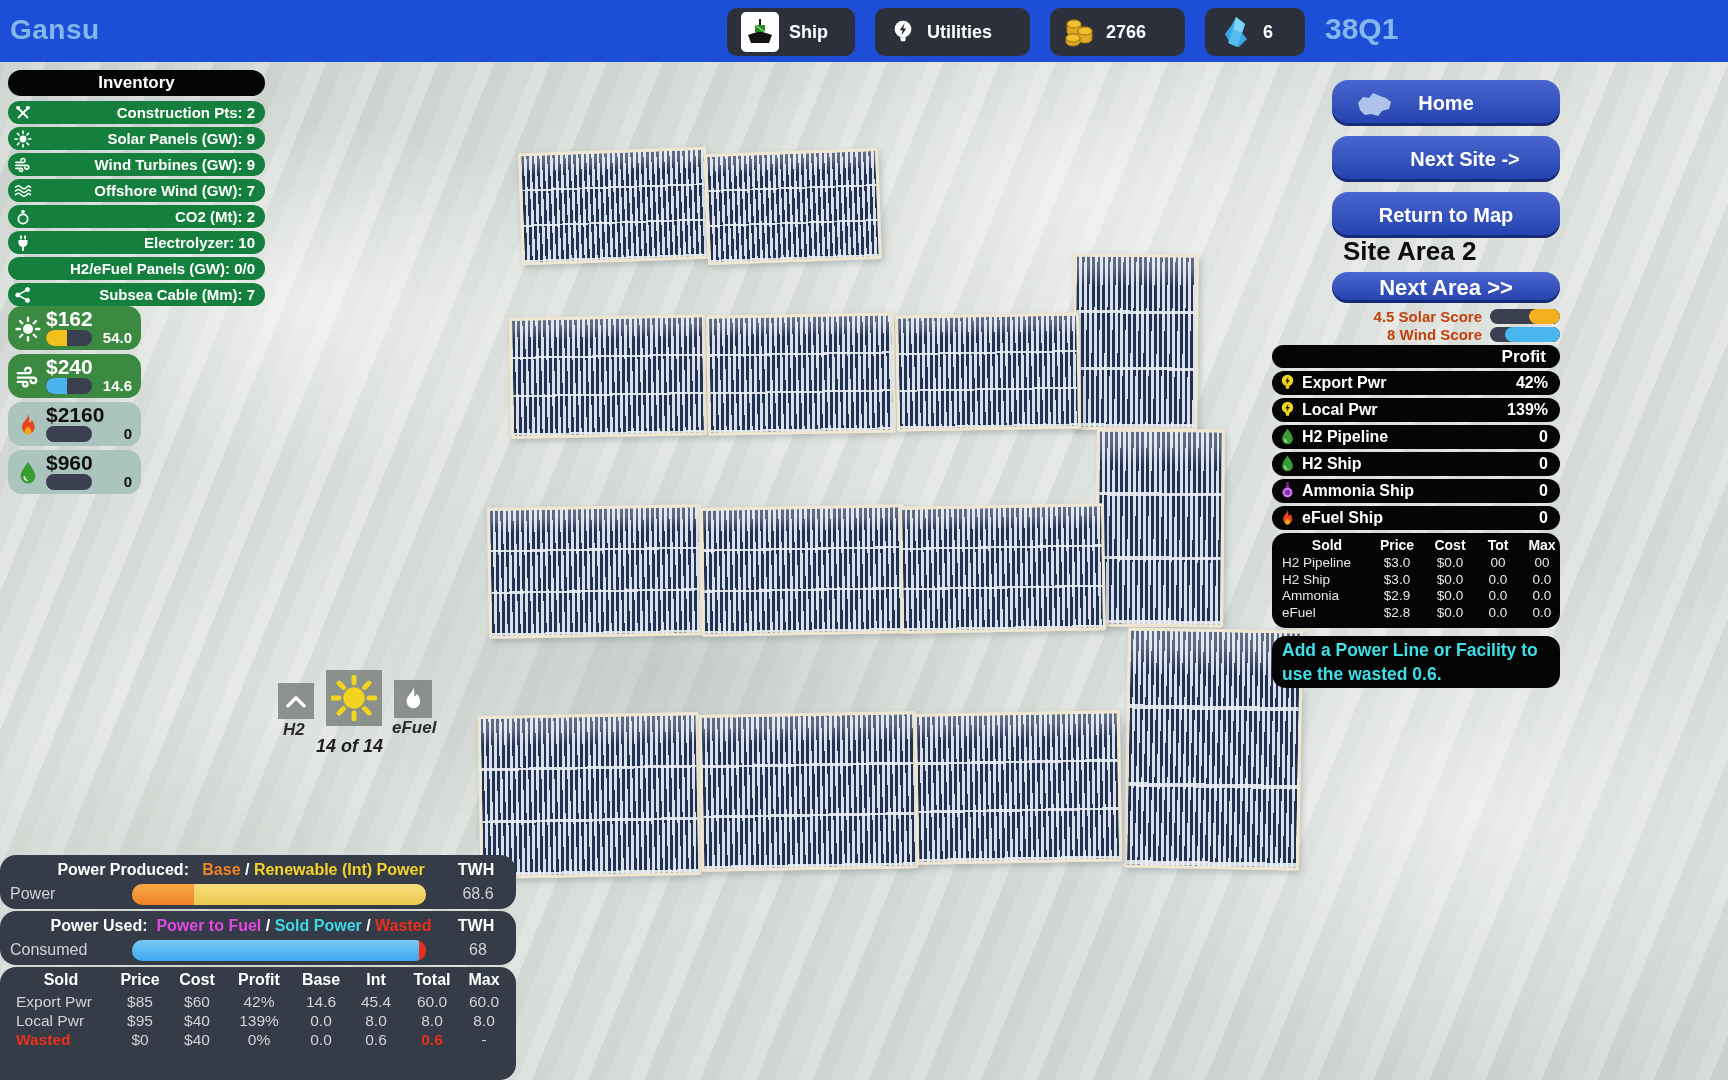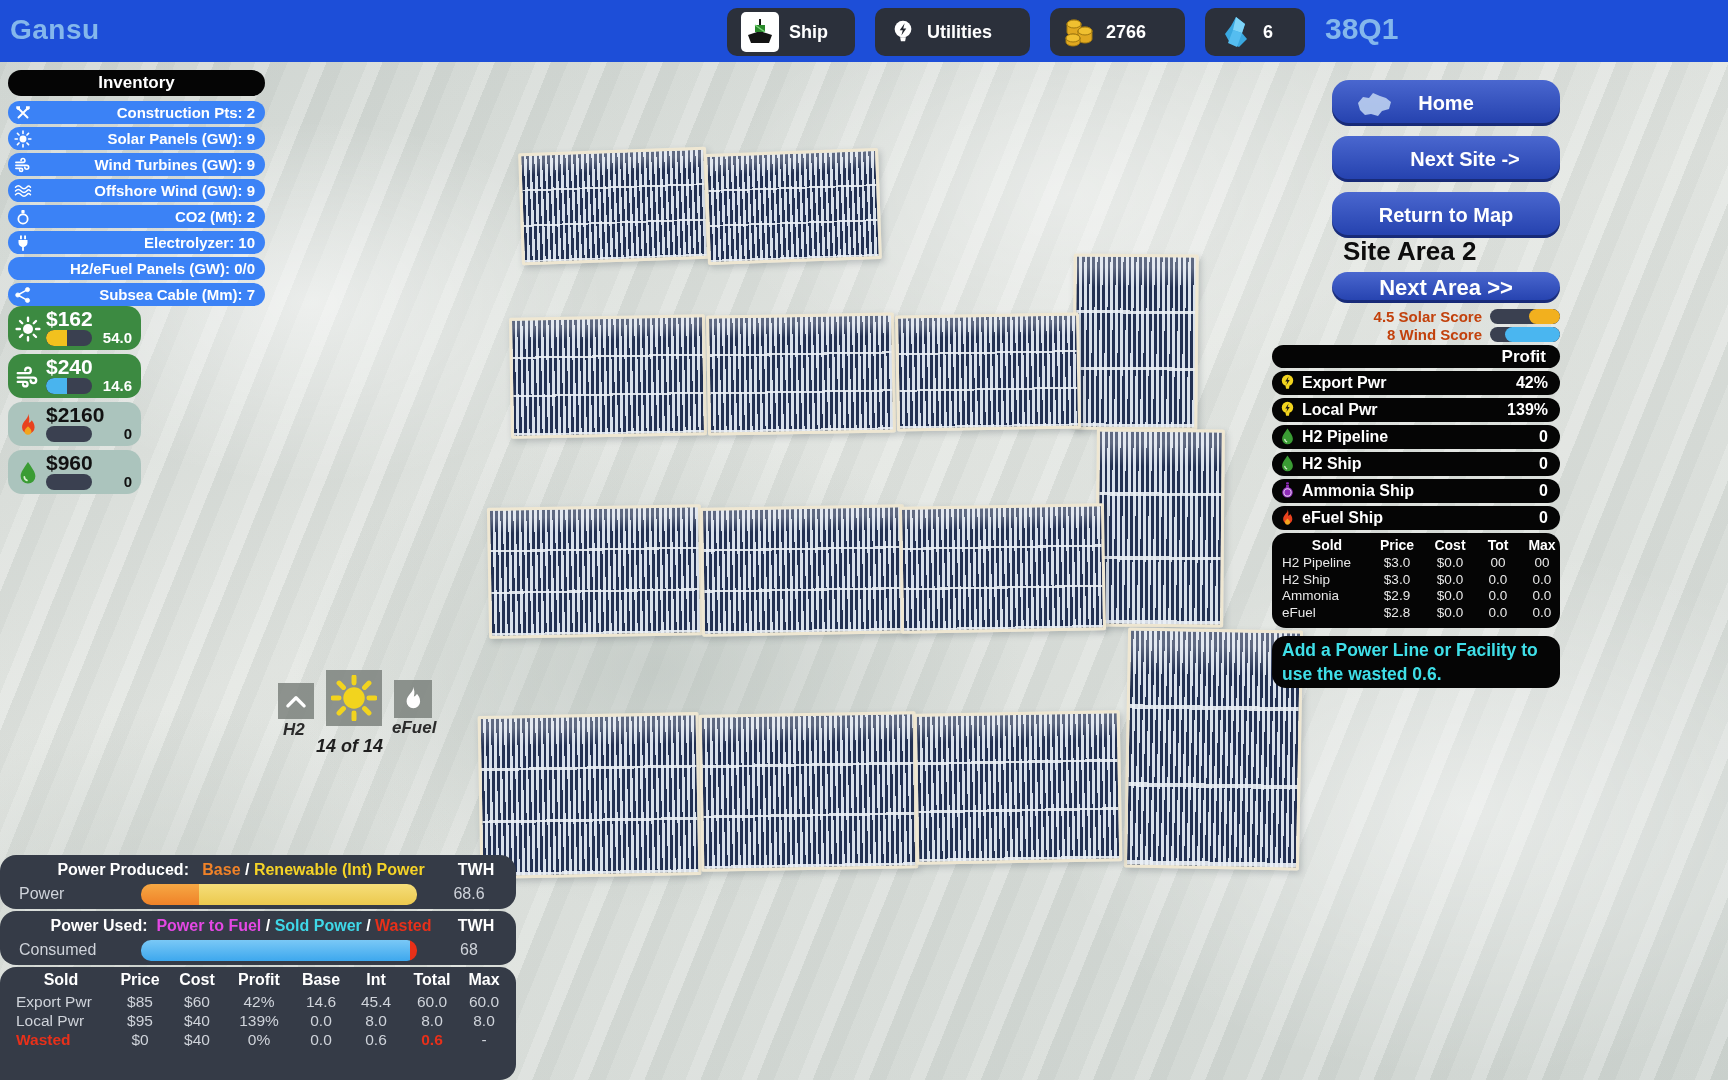--- a/index.html
+++ b/index.html
@@ -35,21 +35,21 @@
   .tb-ship { left:727px; width:128px; }
   .tb-util { left:875px; width:155px; }
   .tb-coin { left:1050px; width:135px;padding-left:12px; }
   .tb-crys { left:1205px; width:100px; }
   .ship-box { width:38px; height:40px; background:#fff; border-radius:5px; display:flex; align-items:center; justify-content:center; }
   .tb-ico svg { display:block; }
 
   
   .inv-title { position:absolute; left:8px; top:70px; width:257px; height:26px; background:#050505; border-radius:13px; color:#fff; font-weight:bold; font-size:17px; display:flex; align-items:center; justify-content:center; }
   .inv-list { position:absolute; left:8px; top:101px; width:257px; display:flex; flex-direction:column; gap:3px; }
-  .inv-item { height:23px; background:#3b82f6; border-radius:12px; display:flex; align-items:center; color:#fff; font-weight:bold; font-size:15px; padding:0 10px 0 6px; }
+  .inv-item { height:23px; background:#15803d; border-radius:12px; display:flex; align-items:center; color:#fff; font-weight:bold; font-size:15px; padding:0 10px 0 6px; }
   .inv-item .ico { width:22px; height:18px; color:#fff; flex:0 0 22px; }
   .inv-item .ico svg { width:18px; height:18px; }
   .inv-item .lbl { flex:1; text-align:right; white-space:nowrap; }
 
   
   .badges { position:absolute; left:8px; top:306px; display:flex; flex-direction:column; gap:4px; }
   .badge { width:133px; height:44px; border-radius:14px; position:relative; padding:3px 24px 0 6px;text-align:center; }
   .badge.green { background:#3c8a41; color:#fff; }
   .badge.pale { background:#abc4bd; color:#111; }
   .badge .bico { position:absolute; left:7px; top:10px; width:26px; height:26px; }
@@ -64,21 +64,21 @@
   .tile-h2 { left:278px; top:683px; width:36px; height:36px; }
   .tile-sun { left:326px; top:670px; width:56px; height:56px; }
   .tile-ef { left:394px; top:680px; width:38px; height:38px; }
   .tile-lbl { position:absolute; font-style:italic; font-size:17px; color:#2b2b2b; font-weight:bold; }
   .lbl-h2 { left:283px; top:720px; }
   .lbl-ef { left:392px; top:718px; }
   .sun-count { position:absolute; left:316px; top:736px; font-size:18px; color:#1f1f1f; font-weight:bold; font-style:italic; }
 
   
   .blue-btn { position:absolute; left:1332px; width:228px; background:linear-gradient(#4a67cf,#2340ad); border-radius:16px; color:#fff; font-weight:bold; font-size:20px; display:flex; align-items:center; justify-content:center; box-shadow:inset 0 -3px 0 rgba(0,0,20,.35); }
-  .btn-home { top:80px; height:46px;border-radius:17px; }
+  .btn-home { top:80px; height:46px; }
   .btn-home .china { position:absolute; left:20px; top:9px; color:#bcd0f0; }
   .btn-next-site { top:136px; height:46px;padding-left:38px; }
   .btn-return { top:192px; height:46px; }
   .site-area { position:absolute; left:1343px; top:236px; font-size:26px; font-weight:bold; color:#0d0d0d; }
   .btn-next-area { top:272px; height:31px; font-size:22px; }
   .score-row { position:absolute; left:1330px; width:230px; height:17px; display:flex; align-items:center; justify-content:flex-end; gap:8px; font-size:15px; font-weight:bold; color:#c2410c; }
   .score-bar { width:70px; height:15px; border-radius:8px; background:#3a4050; position:relative; overflow:hidden; flex:0 0 70px; }
   .score-fill { position:absolute; right:0; top:0; bottom:0; border-radius:8px; }
 
   .profit-hdr { position:absolute; left:1272px; top:345px; width:288px; height:23px; background:#050505; border-radius:12px; color:#fff; font-weight:bold; font-size:17px; display:flex; align-items:center; justify-content:flex-end; padding-right:14px; }
@@ -100,21 +100,21 @@
   
   .pp-box { position:absolute; background:#353b47; border-radius:16px; left:0; }
   .pp1 { top:855px; width:516px; height:54px; }
   .pp2 { top:911px; width:516px; height:54px; }
   .pp3 { top:967px; width:516px; height:113px; border-radius:16px 16px 16px 0; }
   .pp-head { display:flex; align-items:center; height:26px; padding:3px 14px 0 32px; font-size:16px; font-weight:bold; color:#fff; white-space:nowrap; }
   .pp-head .grp { flex:1; text-align:center; }
   .pp-head .twh { width:52px; text-align:center; }
   .seg-orange { color:#f08228; } .seg-yellow { color:#f5d327; }
   .seg-mag { color:#e448e4; } .seg-cyan { color:#3fd8e8; } .seg-red { color:#e8301a; }
-  .pp-bar-row { display:flex; align-items:center; height:26px; padding:0 19px; gap:24px; }
+  .pp-bar-row { display:flex; align-items:center; height:26px; padding:0 10px; gap:24px; }
   .pp-bar-row .lbl { width:98px; color:#cfd3da; font-size:16px; }
   .bar-wrap { flex:1; height:21px; border-radius:10px; overflow:hidden; display:flex; }
   .bar-seg { height:100%; }
   .pp-bar-row .val { width:56px; text-align:center; color:#cfd3da; font-size:16px; }
 
   .pt-grid { display:grid; grid-template-columns:102px 56px 58px 66px 58px 52px 60px 44px; padding:4px 4px 0 10px; }
   .pt-grid .h { font-weight:bold; color:#fff; font-size:16px; text-align:center; padding-bottom:3px; }
   .pt-grid .c { color:#cfd3da; font-size:15.5px; text-align:center; line-height:19px; white-space:nowrap; }
   .pt-grid .c.first { text-align:left; padding-left:6px; }
   .pt-grid .red { color:#e8301a; font-weight:bold; }
@@ -248,21 +248,21 @@
       <div class="inv-item">
         <span class="ico"><svg viewBox="0 0 24 24" fill="none" stroke="currentColor" stroke-width="2.1" stroke-linecap="round">
             <path d="M2.5 8.5h9.5a2.6 2.6 0 1 0-2.6-2.6M2.5 12.5h14.5a2.6 2.6 0 1 1-2.6 2.6M2.5 16.5h7a2.1 2.1 0 1 1-2.1 2.1"></path>
           </svg></span>
         <span class="lbl">Wind Turbines (GW): 9</span>
       </div>
       <div class="inv-item">
         <span class="ico"><svg viewBox="0 0 24 24" fill="none" stroke="currentColor" stroke-width="2" stroke-linecap="round">
             <path d="M2 7c2.5-2.6 5-2.6 7.5 0s5 2.6 7.5 0 3.5-1.8 5 0M2 12c2.5-2.6 5-2.6 7.5 0s5 2.6 7.5 0 3.5-1.8 5 0M2 17c2.5-2.6 5-2.6 7.5 0s5 2.6 7.5 0 3.5-1.8 5 0"></path>
           </svg></span>
-        <span class="lbl">Offshore Wind (GW): 9</span>
+        <span class="lbl">Offshore Wind (GW): 7</span>
       </div>
       <div class="inv-item">
         <span class="ico"><svg viewBox="0 0 24 24" fill="none" stroke="currentColor" stroke-width="2.4">
             <circle cx="12" cy="14.5" r="6.2"></circle>
             <rect x="9.8" y="2.5" width="4.4" height="4.4" rx="1.2" fill="currentColor" stroke="none"></rect>
           </svg></span>
         <span class="lbl">CO2 (Mt): 2</span>
       </div>
       <div class="inv-item">
         <span class="ico"><svg viewBox="0 0 24 24" fill="currentColor">

